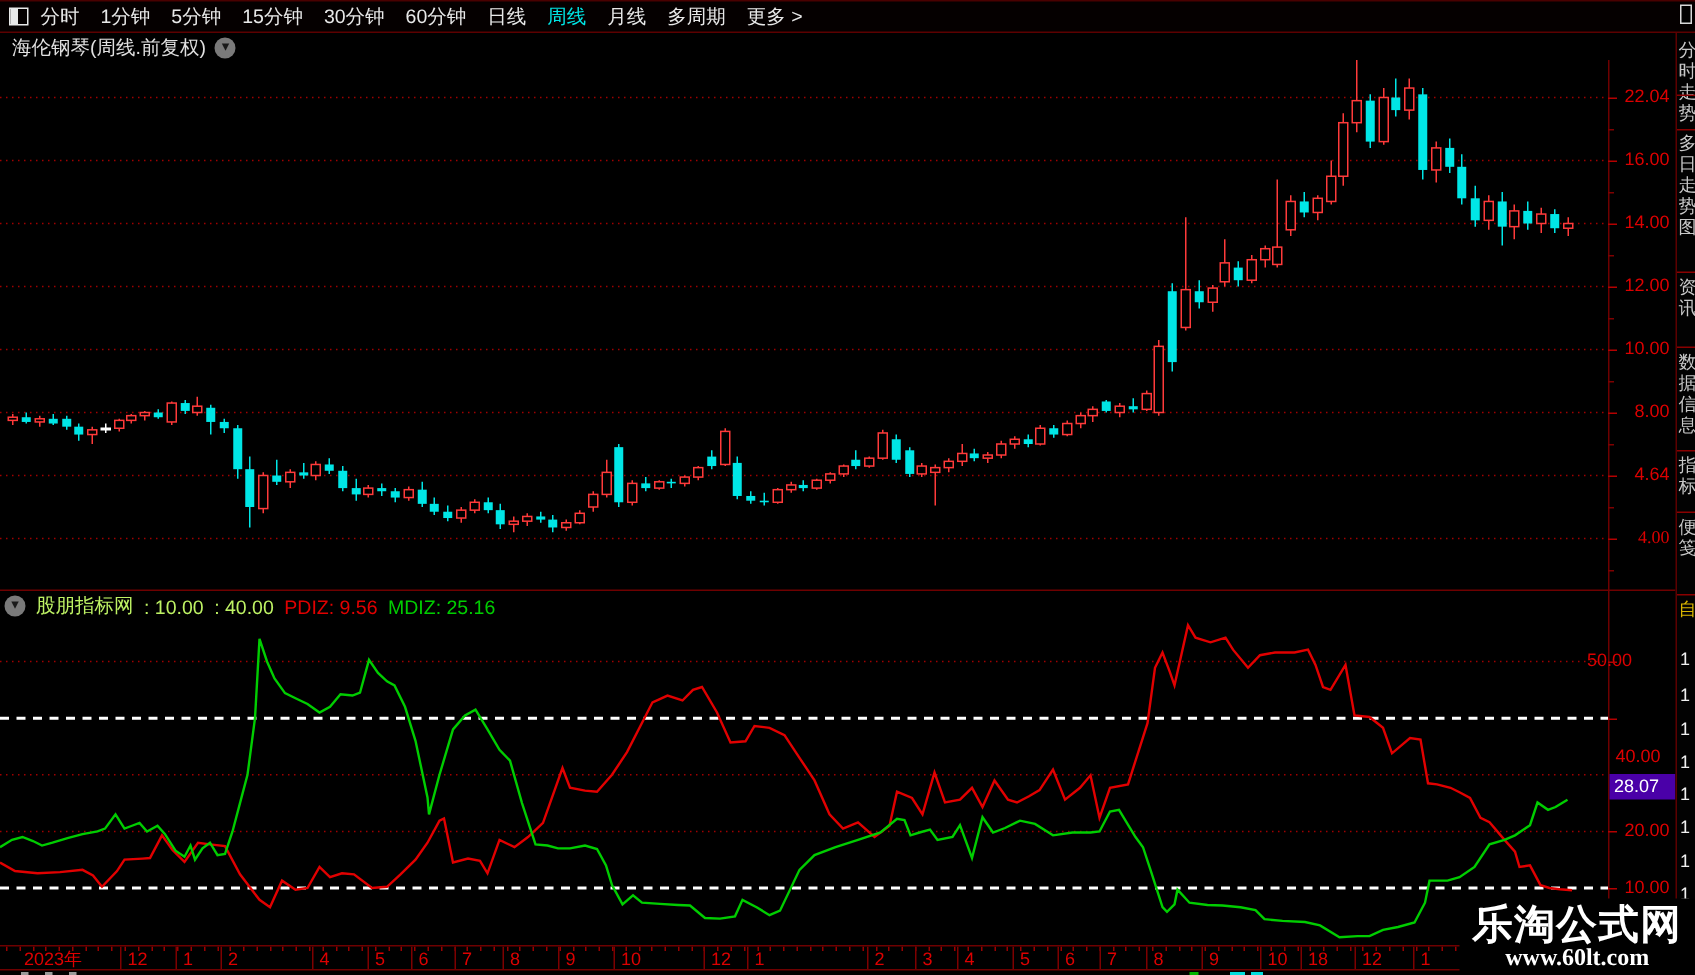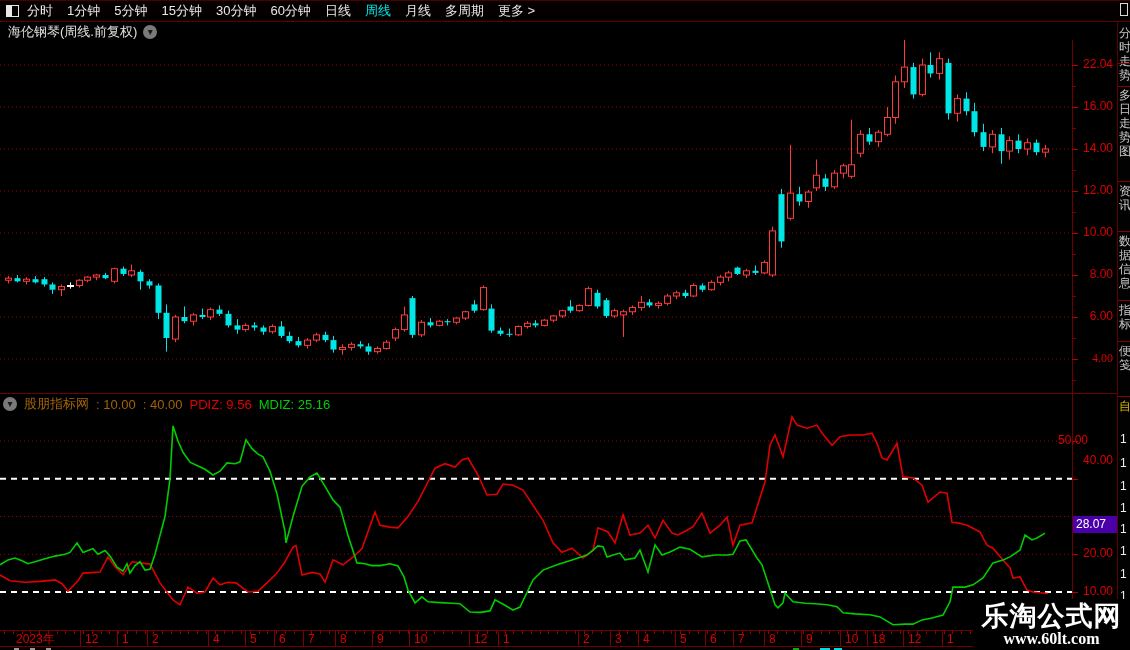--- a/index.html
+++ b/index.html
@@ -38,21 +38,21 @@
     font-size:12px; line-height:13px; }
   .tickmark { position:absolute; left:1072px; width:6px; height:1px; background:#b40000; }
   .tickmark.minor { width:4px; background:#7e0000; }
 
   #ind-marker { position:absolute; left:1073px; top:515px; width:44px; height:17px;
     background:#4a00a8; color:#fff; font-size:12px; line-height:17px; padding-left:3px; }
 
   
   #ind-header { position:absolute; left:3px; top:396px; height:16px; display:flex; align-items:center; gap:7px; }
   #ind-header .seg { font-size:13px; }
-  .c-white { color:#a16207; } .c-red { color:#e10000; } .c-green { color:#00cd00; }
+  .c-white { color:#bef264; } .c-red { color:#e10000; } .c-green { color:#00cd00; }
 
   
   #time-axis { position:absolute; left:0; top:630px; width:1117px; height:17px;
     border-top:1px solid #6e0000; border-bottom:1px solid #6e0000; background:#000; overflow:hidden; }
   .month-sep { position:absolute; top:0; width:1px; height:17px; background:#7e0000; }
   .month-label { position:absolute; top:2px; color:#dc0000; font-size:12px; line-height:13px; white-space:nowrap; }
   .wk-tick { position:absolute; top:0; width:1px; height:3px; background:#9a0000; }
   #bottom-sliver { position:absolute; left:0; top:648px; width:1130px; height:2px; background:#000; }
   .sliver-mark { position:absolute; top:0; height:2px; }
 
@@ -383,29 +383,29 @@
       <div class="tickmark minor" style="top: 170px;"></div>
       <div class="axis-label" style="left: 1071px; top: 184px;">12.00</div>
       <div class="tickmark" style="top: 191px;"></div>
       <div class="tickmark minor" style="top: 212px;"></div>
       <div class="axis-label" style="left: 1071px; top: 226px;">10.00</div>
       <div class="tickmark" style="top: 233px;"></div>
       <div class="tickmark minor" style="top: 254px;"></div>
       <div class="axis-label" style="left: 1071px; top: 268px;">8.00</div>
       <div class="tickmark" style="top: 275px;"></div>
       <div class="tickmark minor" style="top: 296px;"></div>
-      <div class="axis-label" style="left: 1071px; top: 310px;">6.00</div>
+      <div class="axis-label" style="left: 1071px; top: 310px;">4.64</div>
       <div class="tickmark" style="top: 317px;"></div>
       <div class="tickmark minor" style="top: 338px;"></div>
       <div class="axis-label" style="left: 1071px; top: 352px; font-family: Liberation Serif, serif;">4.00</div>
       <div class="tickmark" style="top: 359px;"></div>
       <div class="tickmark minor" style="top: 380px;"></div>
       <div class="axis-label" style="left: 1046px; top: 434px;">50.00</div>
       <div class="tickmark" style="top: 441px;"></div>
-      <div class="axis-label" style="left: 1071px; top: 454px;">40.00</div>
+      <div class="axis-label" style="left: 1071px; top: 498px; text-align: center;">40.00</div>
       <div class="tickmark" style="top: 478.75px;"></div>
       <div class="axis-label" style="left: 1071px; top: 547.25px;">20.00</div>
       <div class="tickmark" style="top: 554.25px;"></div>
       <div class="axis-label" style="left: 1071px; top: 585px;">10.00</div>
       <div class="tickmark" style="top: 592px;"></div>
     </div>
 
   <div id="ind-marker" style="top: 515.786px;">28.07</div>
 
   <div id="time-axis">

